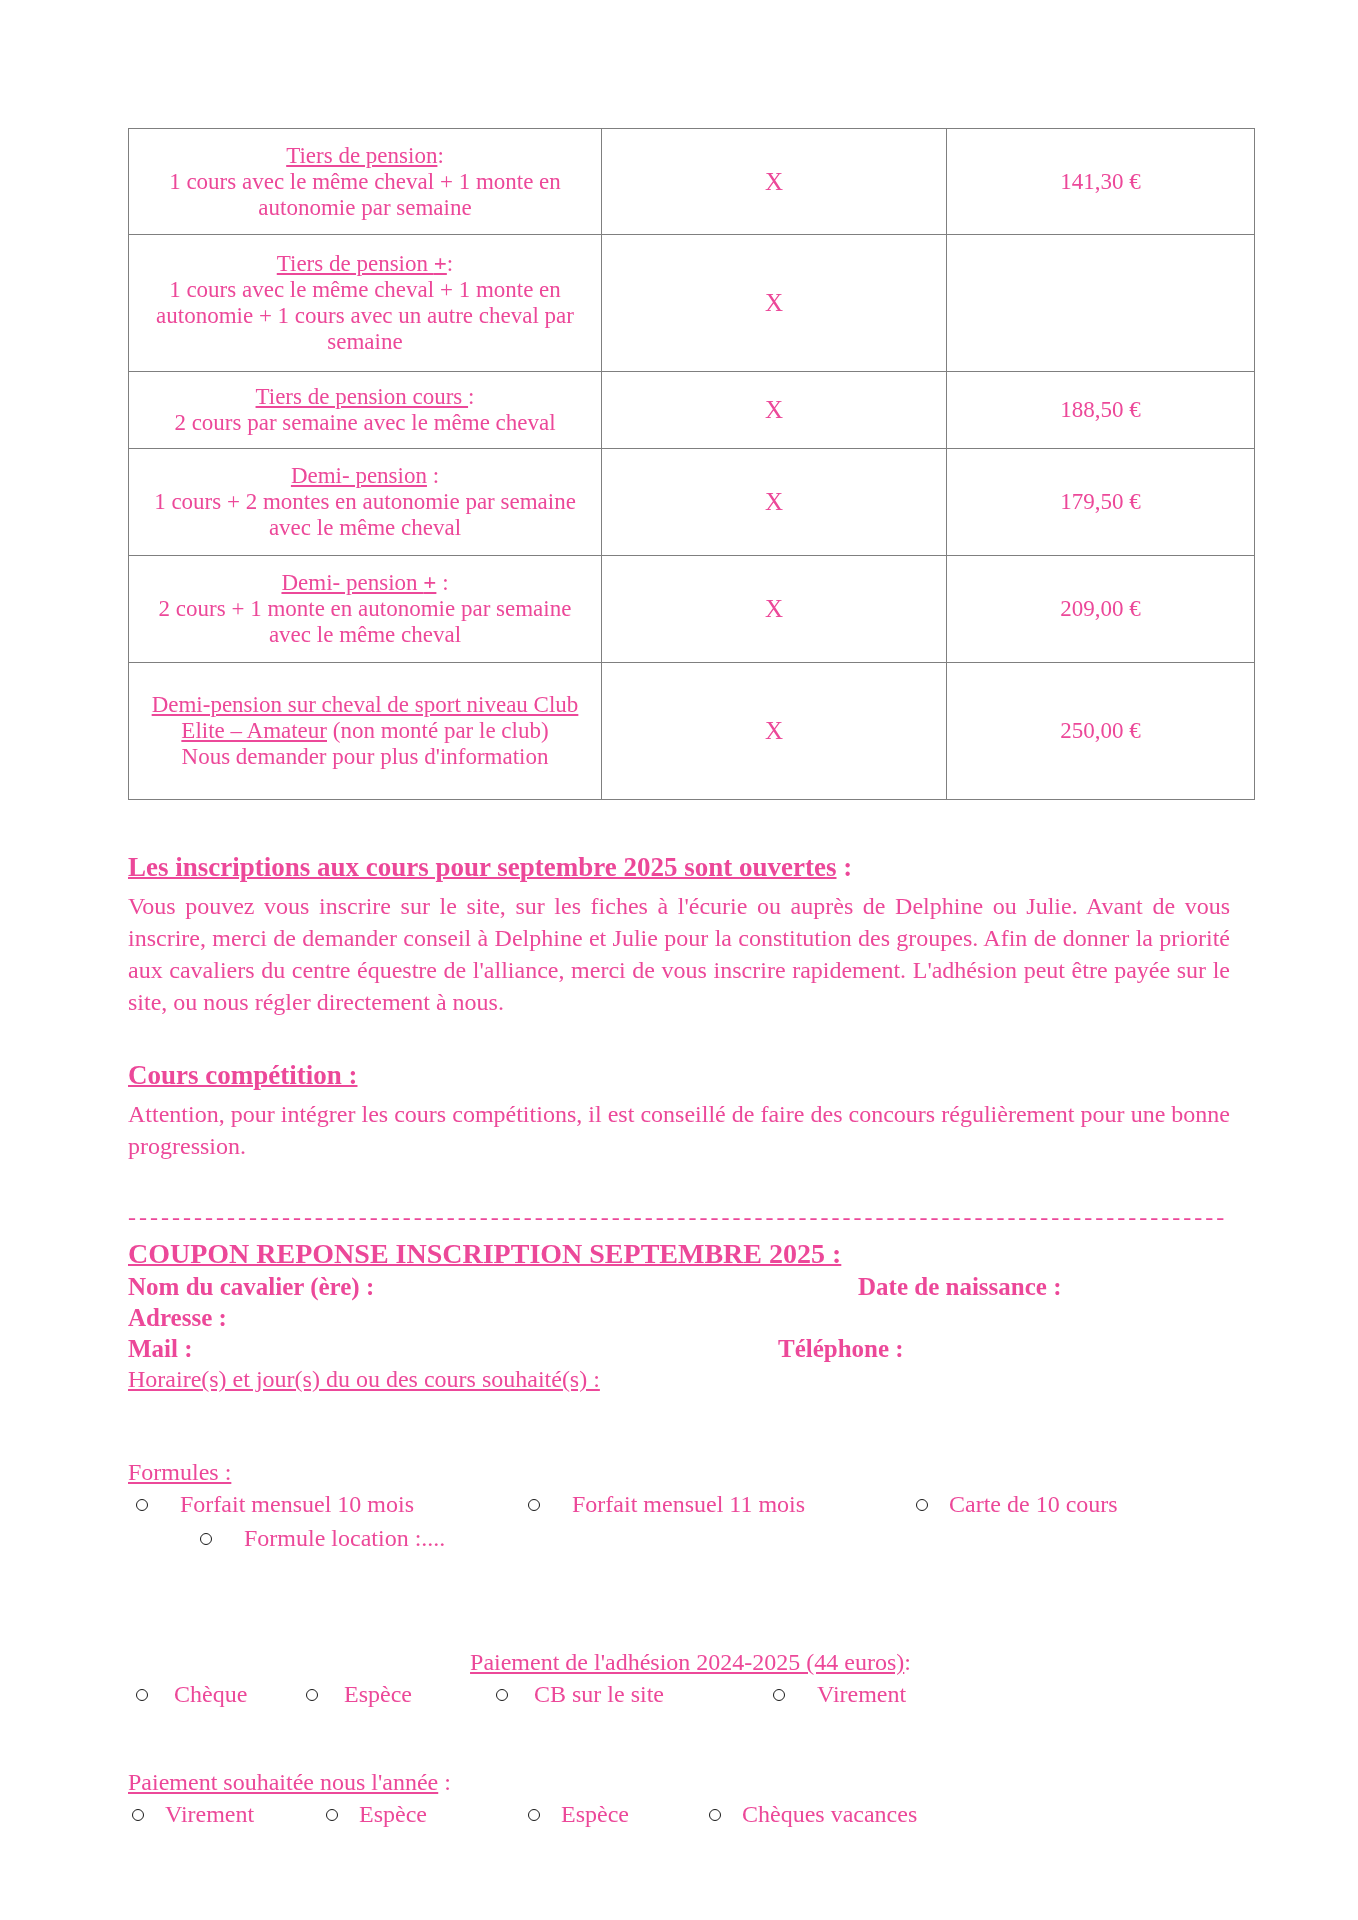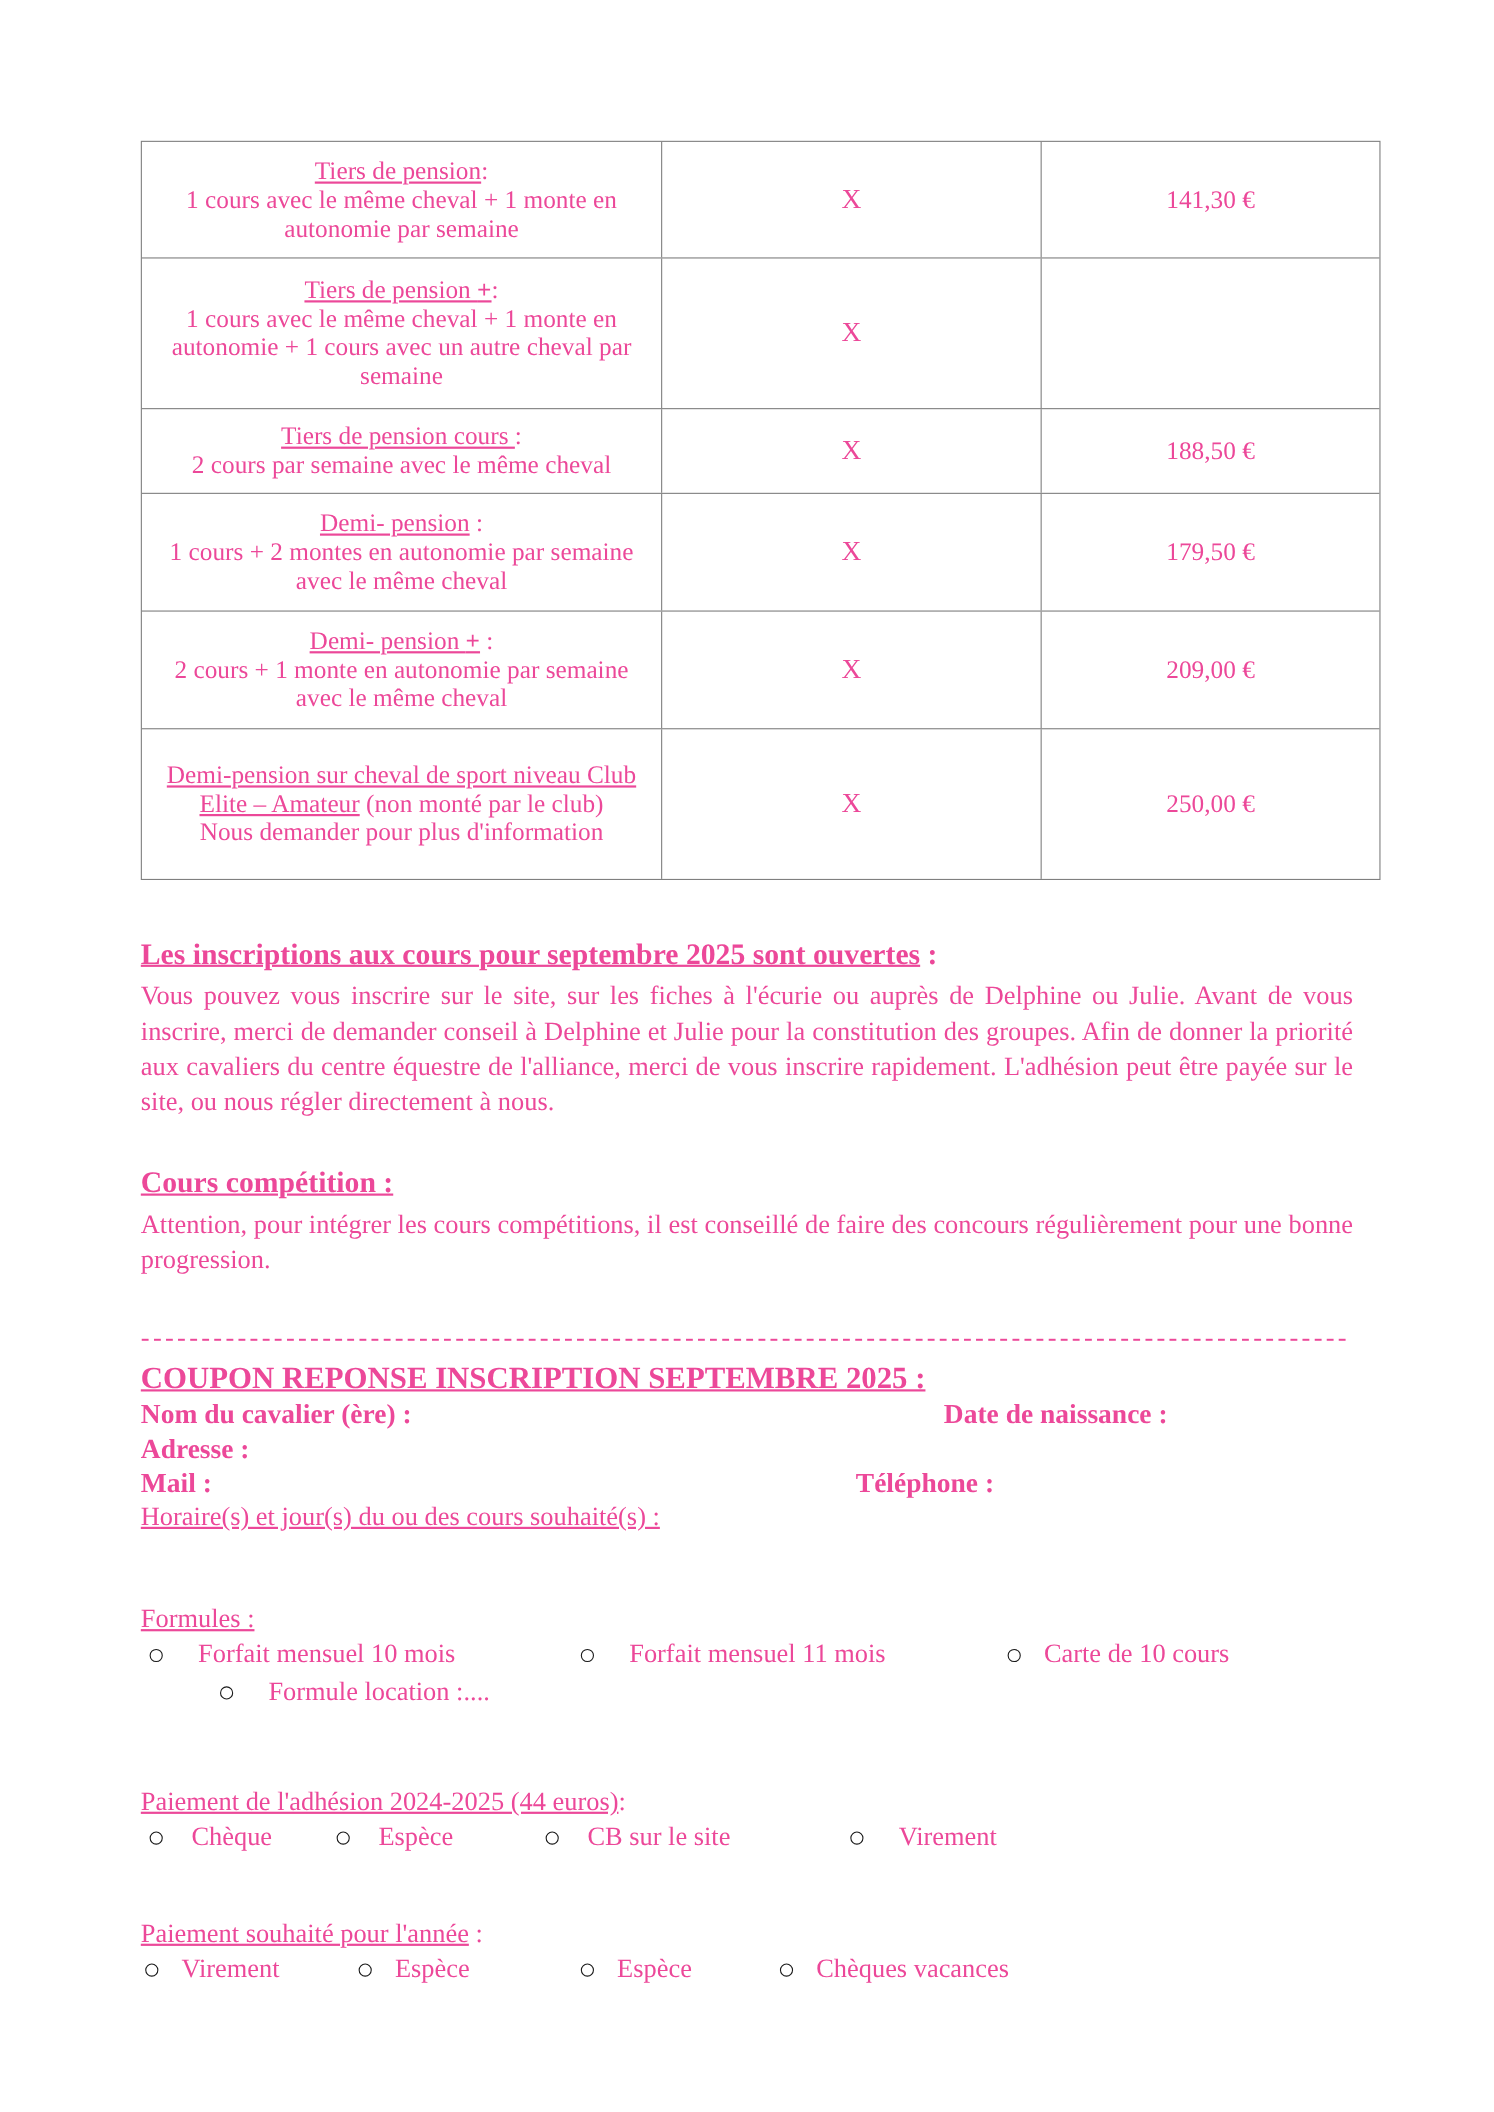--- a/index.html
+++ b/index.html
@@ -80,21 +80,21 @@
     display:inline-block;
     width:10px;height:10px;
     border:1.5px solid #1a1a1a;border-radius:50%;
     flex:0 0 auto;
   }
   .gap-lg .circ{margin-right:32px;}
   .gap-md .circ{margin-right:26px;}
   .gap-sm .circ{margin-right:21px;}
 
   .blk-formules{margin-top:62px;}
-  .blk-adhesion{margin-top:64px;}
+  .blk-adhesion{margin-top:88px;text-align:center;}
   .blk-year{margin-top:52px;}
   .sub-head{margin-bottom:4px;}
 </style>
 </head>
 <body>
 
 <div class="page">
 
   <div class="ptable">
 
@@ -223,21 +223,21 @@
             <span>CB sur le site</span>
           </span>
         <span class="opt gap-lg" style="left:645px">
             <span class="circ"></span>
             <span>Virement</span>
           </span>
       </div>
     </div>
 
     <div class="blk-year">
-      <div class="sub-head"><span class="u">Paiement souhaité pour l'année</span><span> :</span></div>
+      <div class="sub-head"><span class="u">Paiement souhaitée nous l'année</span><span> :</span></div>
       <div class="optrow">
         <span class="opt gap-sm" style="left:4px">
             <span class="circ"></span>
             <span>Virement</span>
           </span>
         <span class="opt gap-sm" style="left:198px">
             <span class="circ"></span>
             <span>Espèce</span>
           </span>
         <span class="opt gap-sm" style="left:400px">

